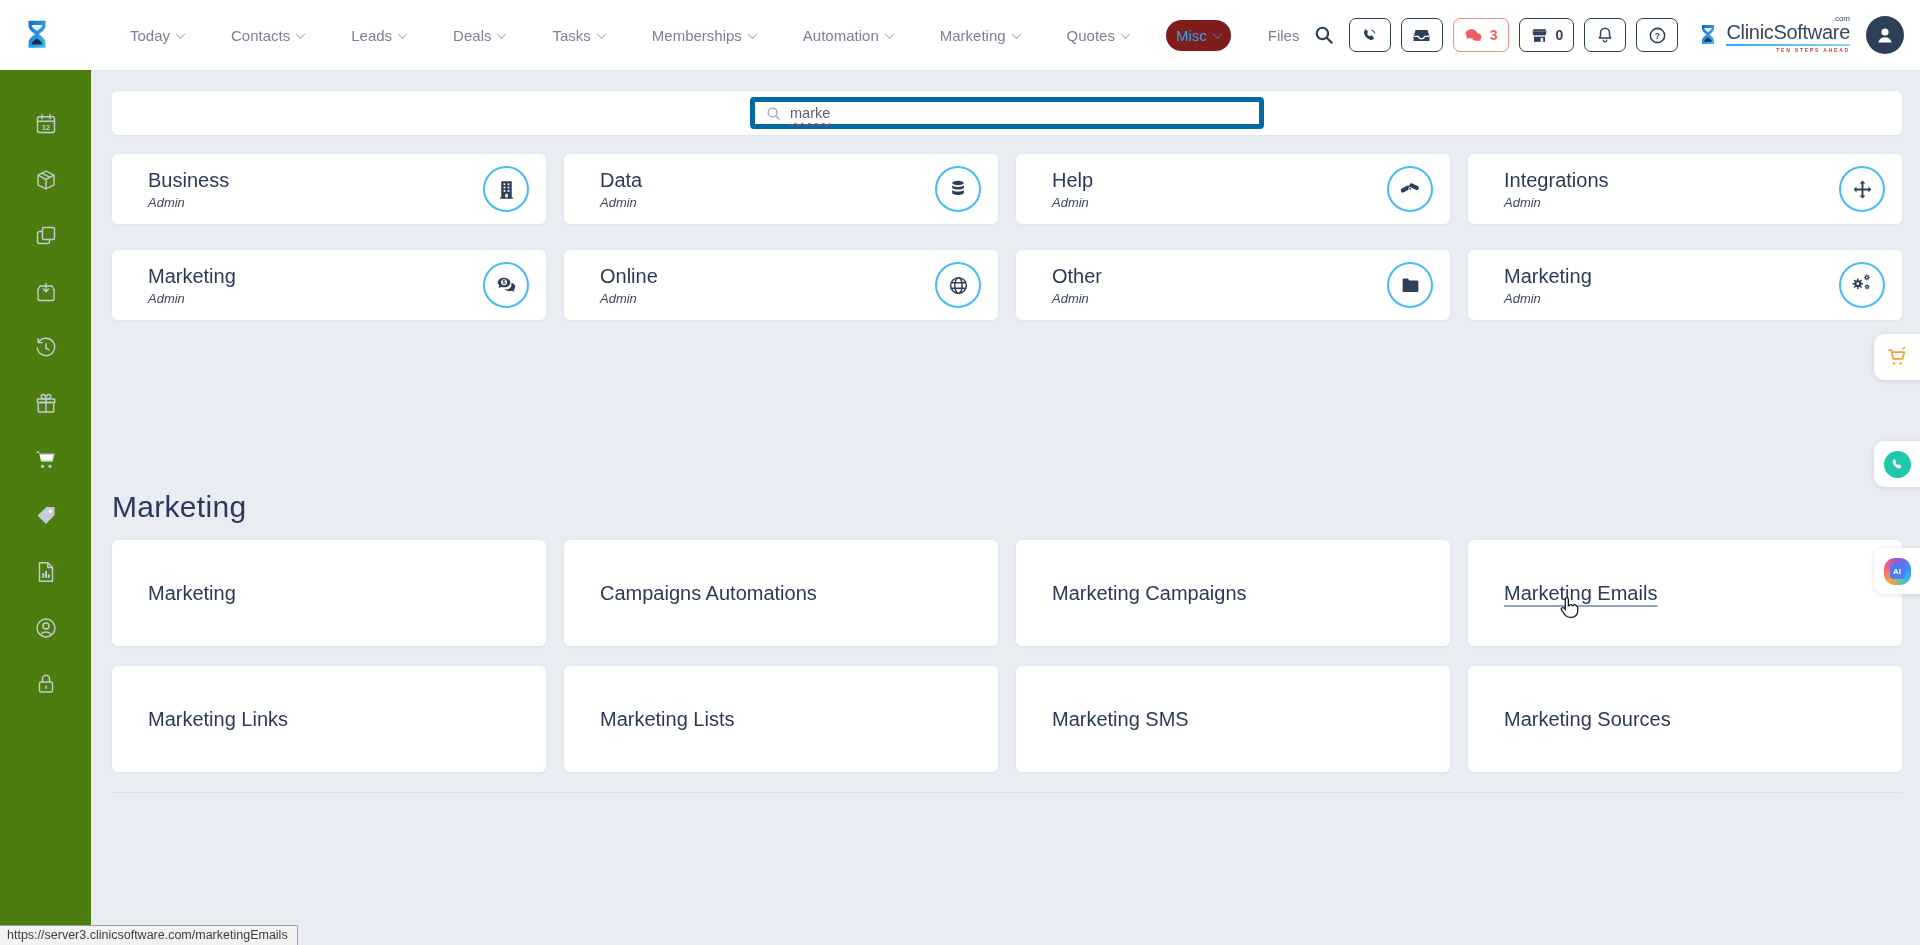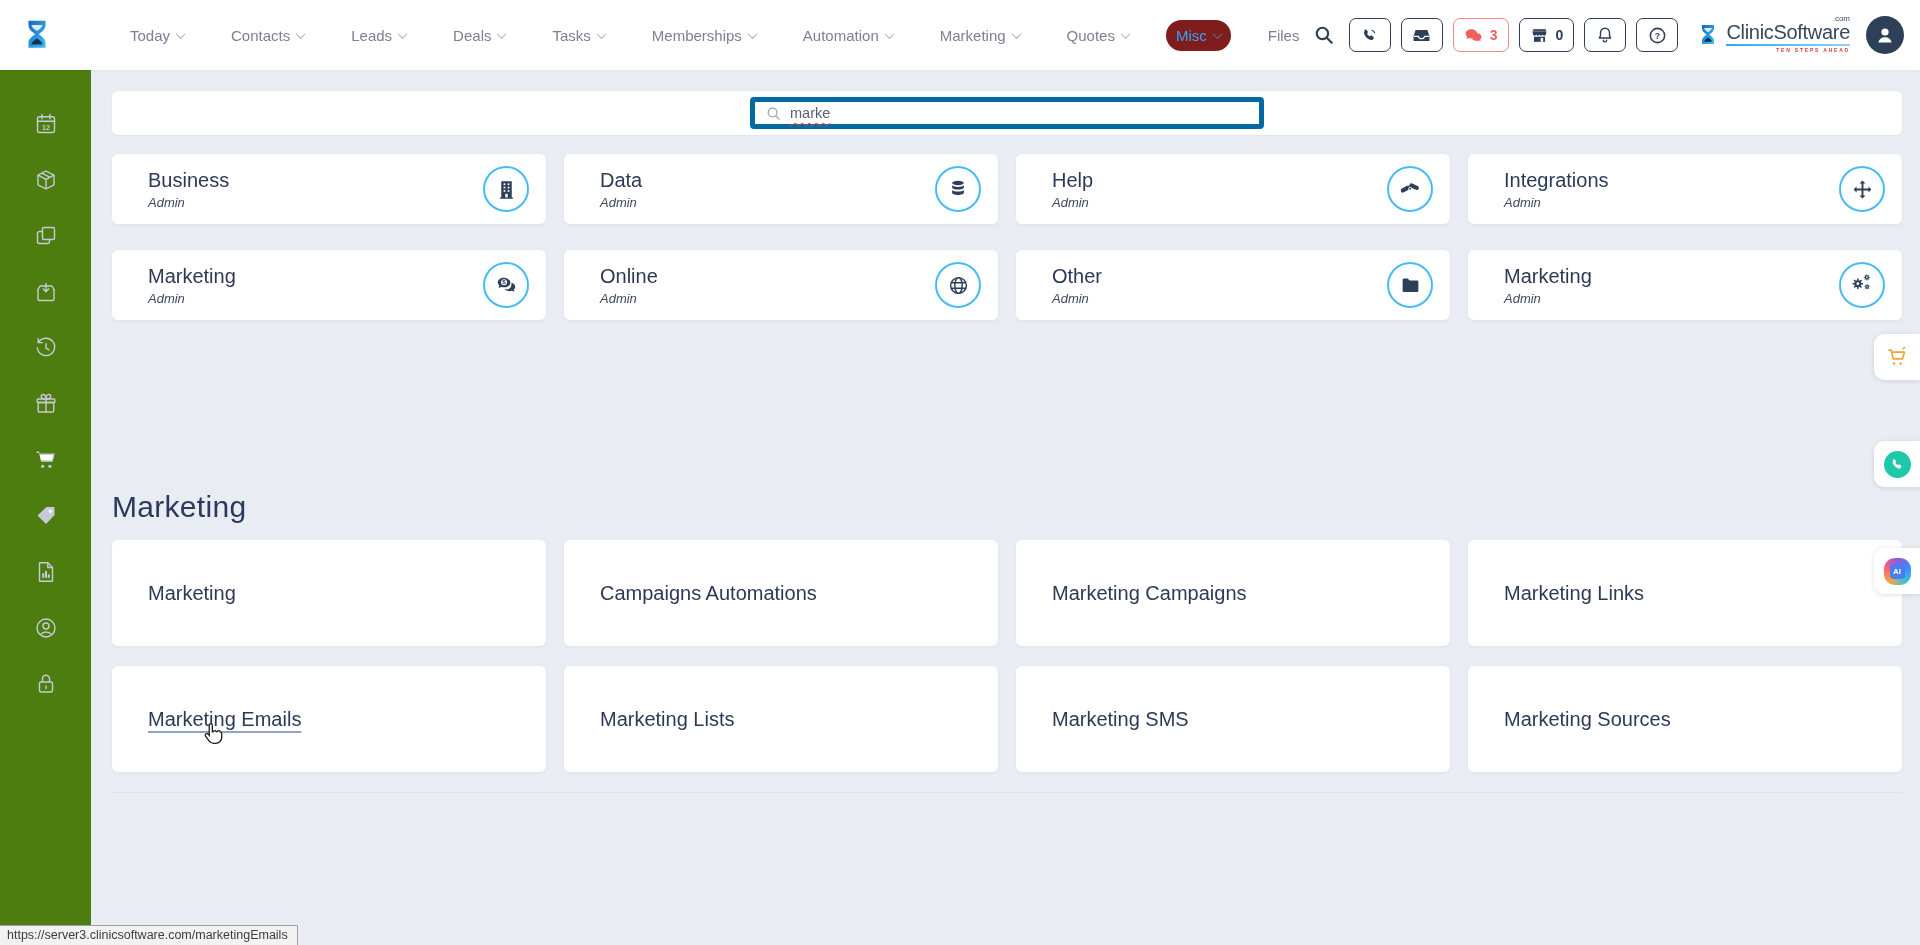--- a/index.html
+++ b/index.html
@@ -448,27 +448,27 @@
     <div class="mkt-card">
       <span class="mkt-label">Marketing</span>
     </div>
     <div class="mkt-card">
       <span class="mkt-label">Campaigns Automations</span>
     </div>
     <div class="mkt-card">
       <span class="mkt-label">Marketing Campaigns</span>
     </div>
     <div class="mkt-card">
-      <span class="mkt-label">Marketing Links</span>
-    </div>
-    <div class="mkt-card">
       <span class="mkt-label hovered">Marketing Emails</span>
       <svg class="cursor-hand" width="26" height="28" viewBox="0 0 24 26">
           <path d="M9.8 1.5c.9 0 1.6.7 1.6 1.6v6h.7c.2-.6.8-1 1.5-1 .6 0 1.2.4 1.4.9h.9c.2-.5.8-.9 1.4-.9.8 0 1.4.5 1.5 1.2.7.1 1.3.8 1.3 1.5v3.4c0 3.1-2.5 5.6-5.6 5.6h-1.7c-1.8 0-3.5-.9-4.5-2.3l-3.2-4.3c-.5-.6-.4-1.5.2-2 .7-.6 1.7-.5 2.2.1l1 1.2V3.1c0-.9.7-1.6 1.3-1.6z" fill="#fff" stroke="#1b1b1b" stroke-width="1.2"></path>
         </svg>
+    </div>
+    <div class="mkt-card">
+      <span class="mkt-label">Marketing Links</span>
     </div>
     <div class="mkt-card">
       <span class="mkt-label">Marketing Lists</span>
     </div>
     <div class="mkt-card">
       <span class="mkt-label">Marketing SMS</span>
     </div>
     <div class="mkt-card">
       <span class="mkt-label">Marketing Sources</span>
     </div>

